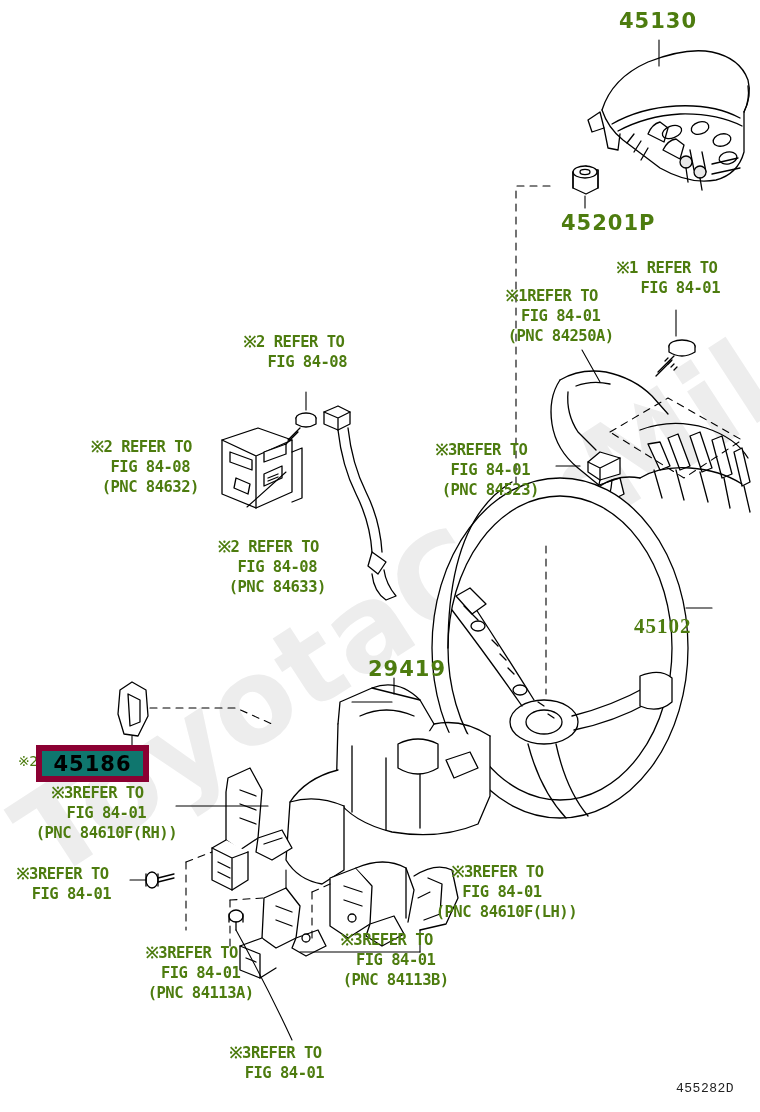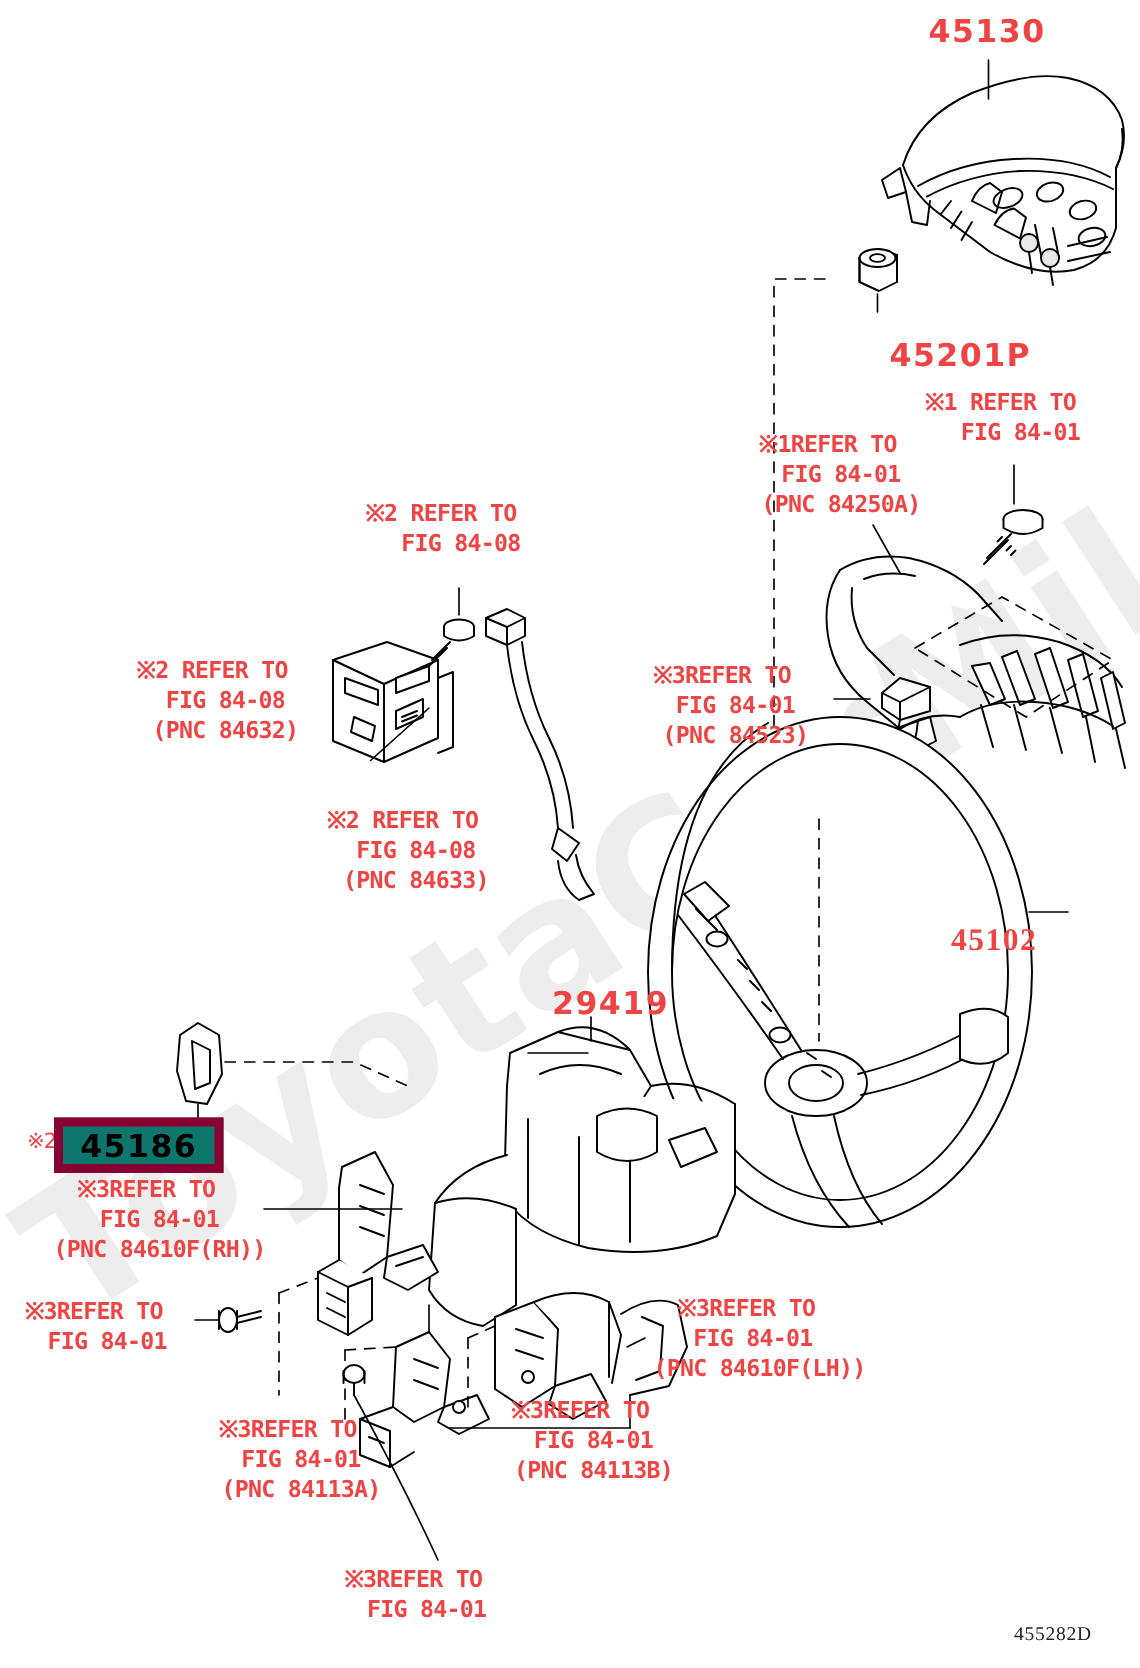--- a/index.html
+++ b/index.html
@@ -26,39 +26,39 @@
   .wm-a{left:-10px;top:790px;font-size:118px;transform:rotate(-33deg);transform-origin:left top;}
 
   
   #art{position:absolute;left:0;top:0;z-index:2;}
 
   
   .lbl{
     position:absolute;z-index:4;
     font-family:"DejaVu Sans Mono", monospace;
     font-weight:bold;
-    color:#ef4444;
+    color:#4d7c0f;
     white-space:pre;
     line-height:1.30;
     letter-spacing:-0.5px;
   }
   .refer{font-size:15.5px;text-align:center;}
   .pn{
     font-family:"DejaVu Sans", sans-serif;
     font-weight:bold;font-size:21px;letter-spacing:1px;
   }
   .legend{
     position:absolute;z-index:4;
     font-family:"DejaVu Sans", sans-serif;
     font-size:11.5px;color:#000;line-height:1.45;white-space:pre;
   }
   .mark{font-family:"DejaVu Sans", sans-serif;font-weight:normal;font-size:13px;}
   .diagcode{
     position:absolute;z-index:4;
-    font-family:Liberation Serif, serif;
+    font-family:Liberation Mono, monospace;
     font-size:13px;color:#222;letter-spacing:0.5px;text-align:center;
   }
   
   .hl-box{
     position:absolute;z-index:5;
     border:6px solid #8B0032;
     background:#0f766e;
     display:flex;align-items:center;justify-content:center;
     box-sizing:border-box;
   }
@@ -301,21 +301,21 @@
         <path d="M352 702 L392 702"></path>
         <path d="M556 466 L580 466"></path>
         <path d="M582 350 L600 382"></path>
       </g>
     </g>
   </svg>
 
 
   <div class="lbl pn" style="left:619px;top:8px;">45130</div>
 
-  <div class="lbl pn" style="left:561px;top:224px;margin-left:32px;">45201P</div>
+  <div class="lbl pn" style="left:561px;top:210px;">45201P</div>
 
   <div class="lbl pn" style="left:634px;top:613px;font-family:Liberation Serif, serif;">45102</div>
 
   <div class="lbl pn" style="left:368px;top:656px;">29419</div>
 
   <div class="lbl mark" style="left:18px;top:752px;font-size:14px;">※2</div>
   <div class="hl-box" style="left:36px;top:745px;width:113px;height:37px;">
     <span class="pn">45186</span>
   </div>
 

